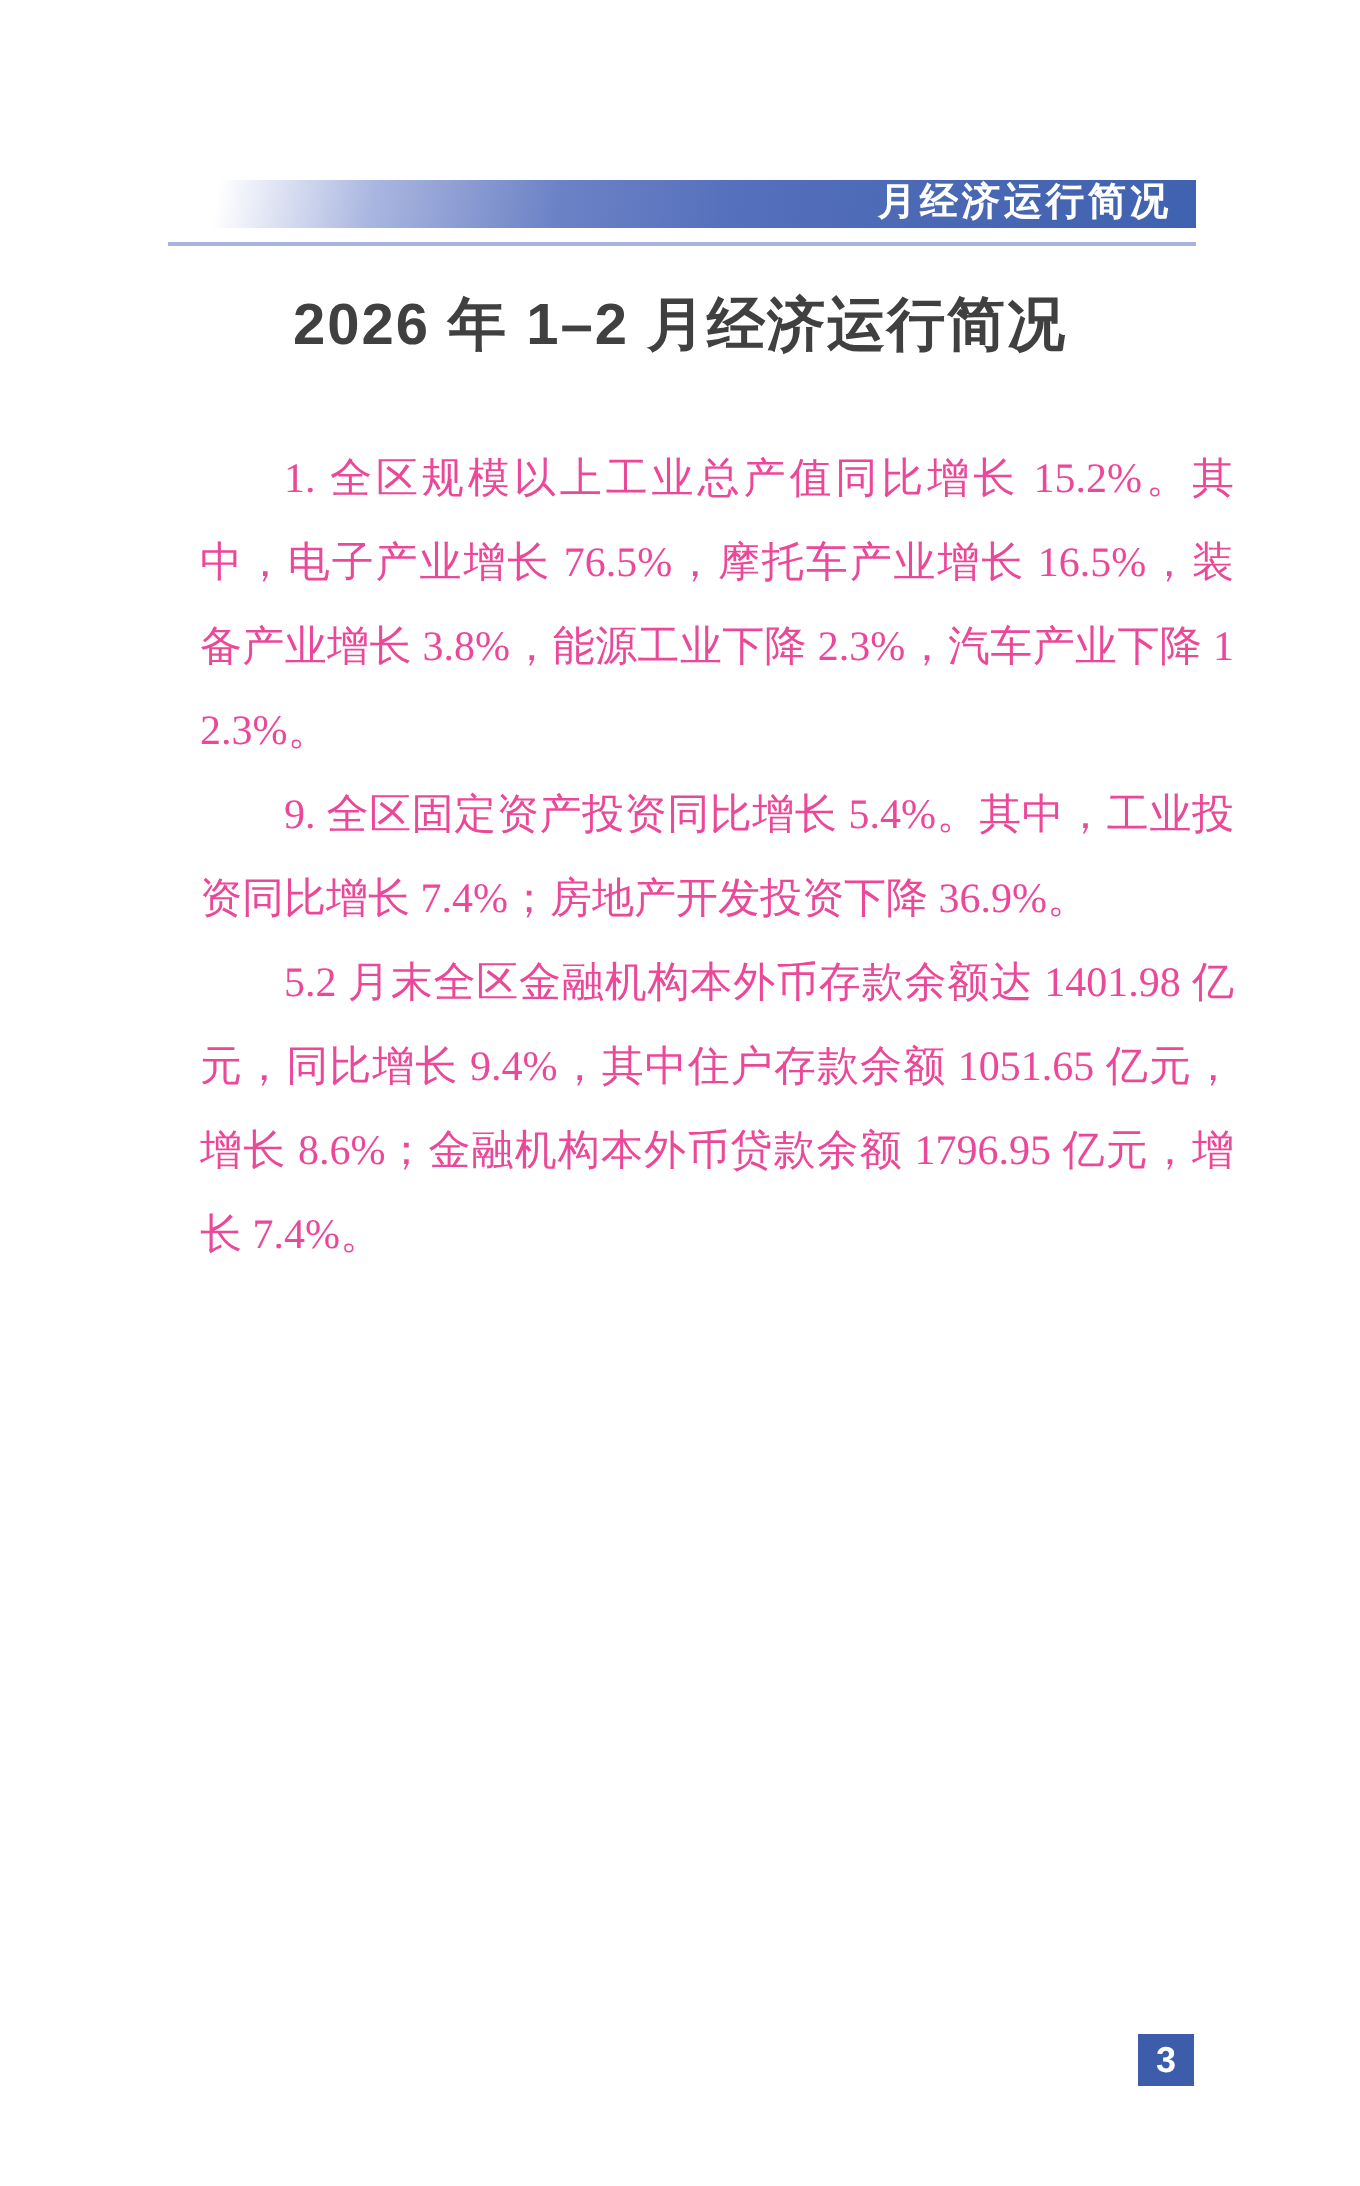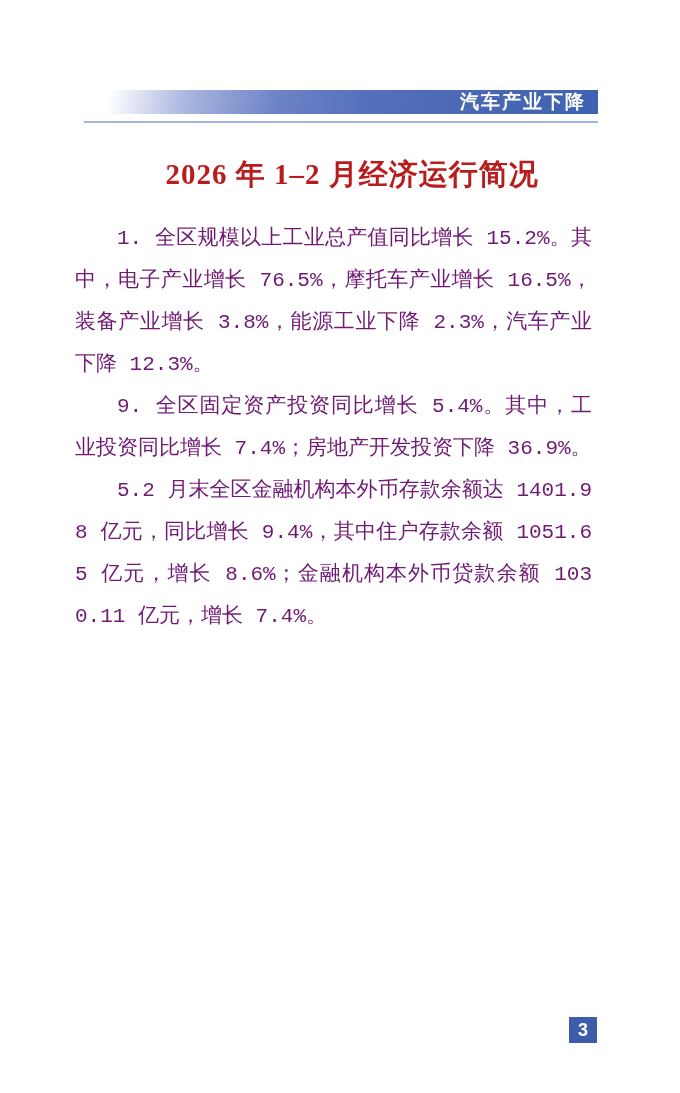--- a/index.html
+++ b/index.html
@@ -45,36 +45,35 @@
     width: 514px;
     height: 2px;
     background: #a7b4dd;
   }
   
   .doc-title {
     position: absolute;
     left: 82px;
     top: 143px;
     width: 516px;
-    margin: 12px;
+    margin: 0;
     text-align: center;
-    font-family: Liberation Serif, serif;
+    font-family: Liberation Sans, sans-serif;
     font-weight: bold;
     font-size: 29px;
     letter-spacing: 1px;
-    color: #b91c1c;
+    color: #404040;
   }
   
   .body-text {
     position: absolute;
-    left: 75px;
+    left: 100px;
     top: 218px;
     width: 517px;
-    color: #701a75;
-    font-family: Liberation Mono, monospace;
+    color: #ec4899;
   }
   .body-text p {
     margin: 0;
     font-size: 21px;
     line-height: 42px;
     text-align: justify;
     text-indent: 2em;
     word-break: break-all;
   }
   
@@ -92,27 +91,27 @@
     line-height: 26px;
     text-align: center;
   }
 </style>
 </head>
 <body>
 
 <div class="page">
 
   <div class="banner">
-    <span class="banner-label">汽车产业下降</span>
+    <span class="banner-label">月经济运行简况</span>
   </div>
   <div class="banner-underline"></div>
 
   <h1 class="doc-title">2026 年 1–2 月经济运行简况</h1>
 
   <div class="body-text">
     <p>1. 全区规模以上工业总产值同比增长 15.2%。其中，电子产业增长 76.5%，摩托车产业增长 16.5%，装备产业增长 3.8%，能源工业下降 2.3%，汽车产业下降 12.3%。</p>
     <p>9. 全区固定资产投资同比增长 5.4%。其中，工业投资同比增长 7.4%；房地产开发投资下降 36.9%。</p>
-    <p>5.2 月末全区金融机构本外币存款余额达 1401.98 亿元，同比增长 9.4%，其中住户存款余额 1051.65 亿元，增长 8.6%；金融机构本外币贷款余额 1030.11 亿元，增长 7.4%。</p>
+    <p>5.2 月末全区金融机构本外币存款余额达 1401.98 亿元，同比增长 9.4%，其中住户存款余额 1051.65 亿元，增长 8.6%；金融机构本外币贷款余额 1796.95 亿元，增长 7.4%。</p>
   </div>
 
   <div class="page-number">3</div>
 
 </div>
 
 </body></html>

